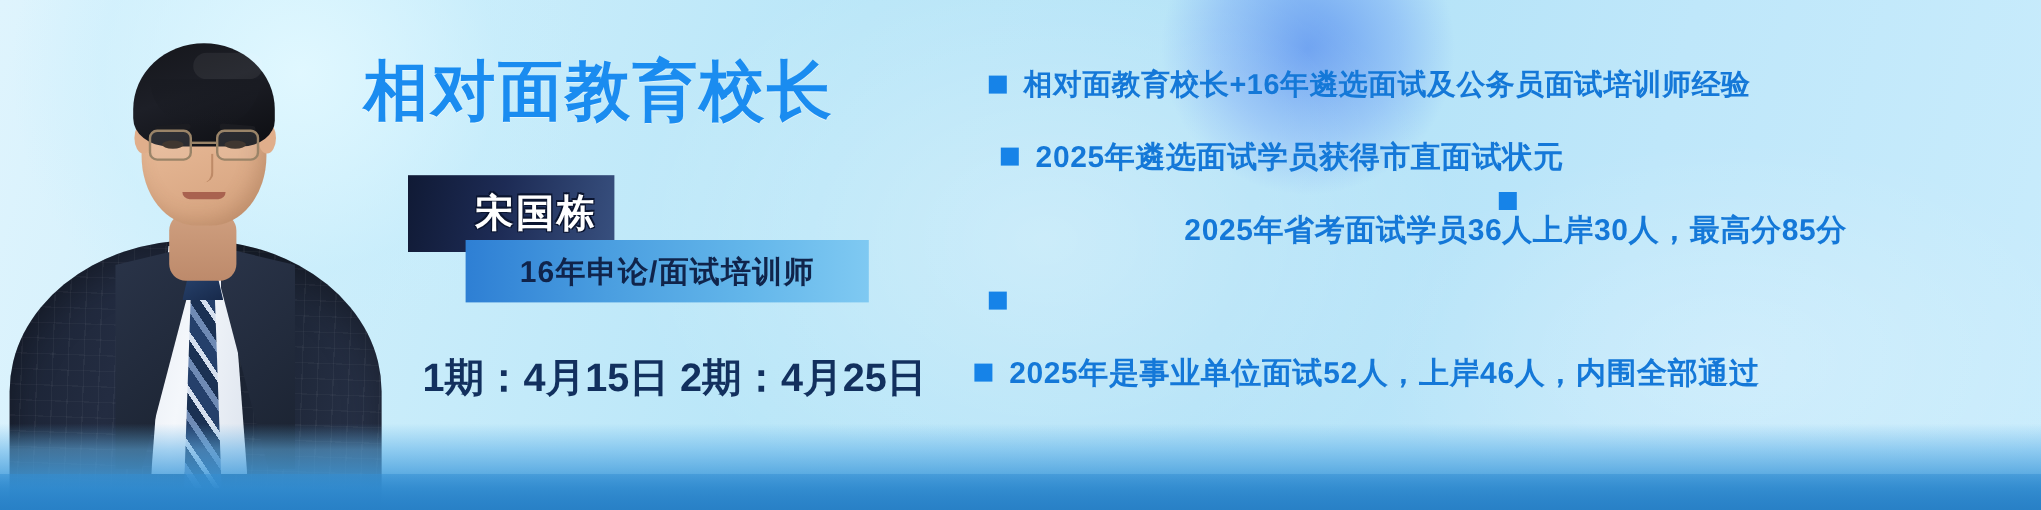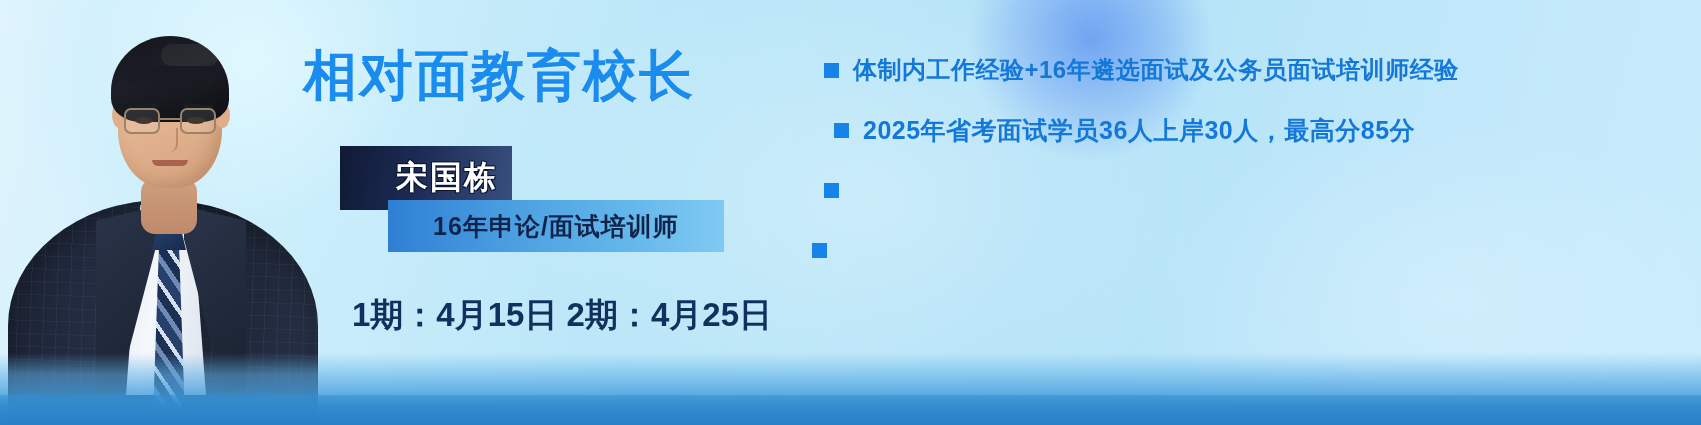--- a/index.html
+++ b/index.html
@@ -211,21 +211,21 @@
     margin-right:14px;
     flex:0 0 auto;
   }
   .b-text{
     font-size:25px; font-weight:bold; color:#1478d8;
     letter-spacing:0.5px;
   }
   .b-row.r1 .b-text{ font-size:24px; }
   .b-row.r1{ padding-left:12px; }
   .b-row.r2{ padding-left:22px; }
-  .b-row.r3{ padding-left:22px; }
+  .b-row.r3{ padding-left:22px;flex-direction:column; }
   .b-row.r4{ padding-left:12px; }
   .b-row.r5{ padding-left:0px; }
 </style>
 </head>
 <body>
 
 <div id="banner">
 
   <div class="wash-a"></div>
   <div class="wash-b"></div>
@@ -265,30 +265,35 @@
 
   <div class="sub-badge">
     <span>16年申论/面试培训师</span>
   </div>
 
   <div class="date-line">1期：4月15日  2期：4月25日</div>
 
   <div class="bullets">
     <div class="b-row r1">
       <span class="b-mark"></span>
-      <span class="b-text">体制内工作经验+16年遴选面试及公务员面试培训师经验</span>
+      <span class="b-text">相对面教育校长+16年遴选面试及公务员面试培训师经验</span>
+    </div>
+    <div class="b-row r2">
+      <span class="b-mark"></span>
+      <span class="b-text">2025年遴选面试学员获得市直面试状元</span>
     </div>
     <div class="b-row r3">
       <span class="b-mark"></span>
       <span class="b-text">2025年省考面试学员36人上岸30人，最高分85分</span>
     </div>
     <div class="b-row r4">
       <span class="b-mark"></span>
     </div>
     <div class="b-row r5">
       <span class="b-mark"></span>
+      <span class="b-text">2025年是事业单位面试52人，上岸46人，内围全部通过</span>
     </div>
   </div>
 
   <div class="bottom-band"></div>
   <div class="bottom-band2"></div>
 
 </div>
 
 </body></html>

